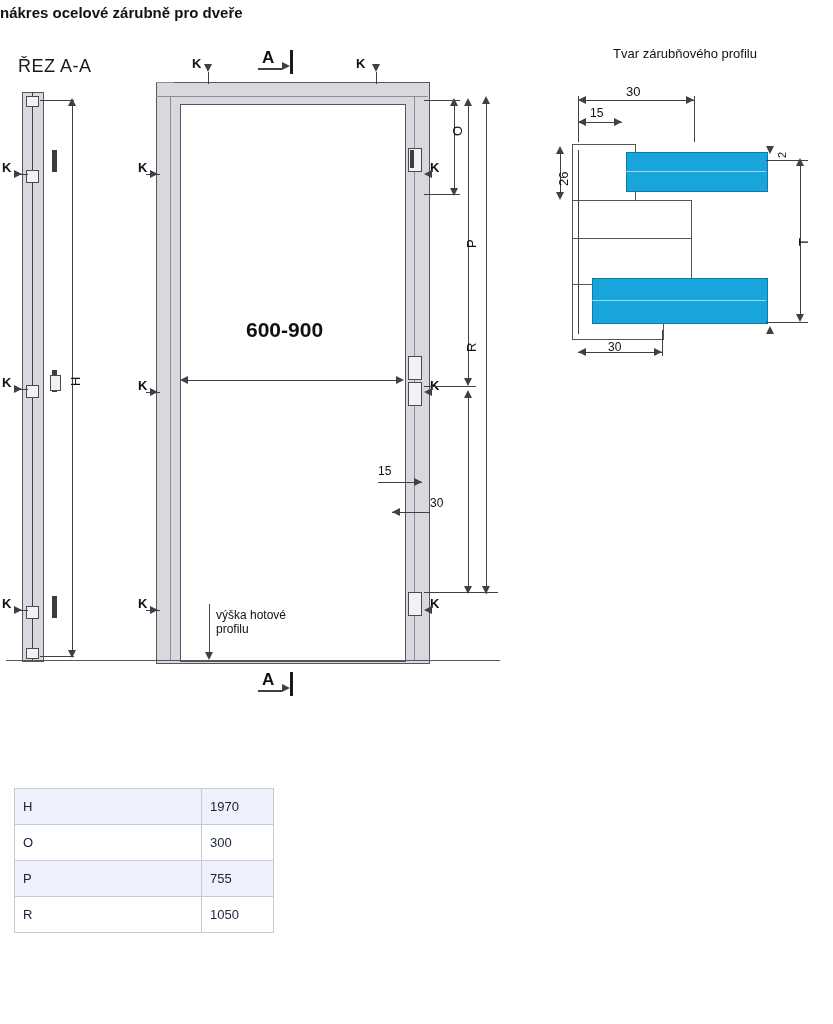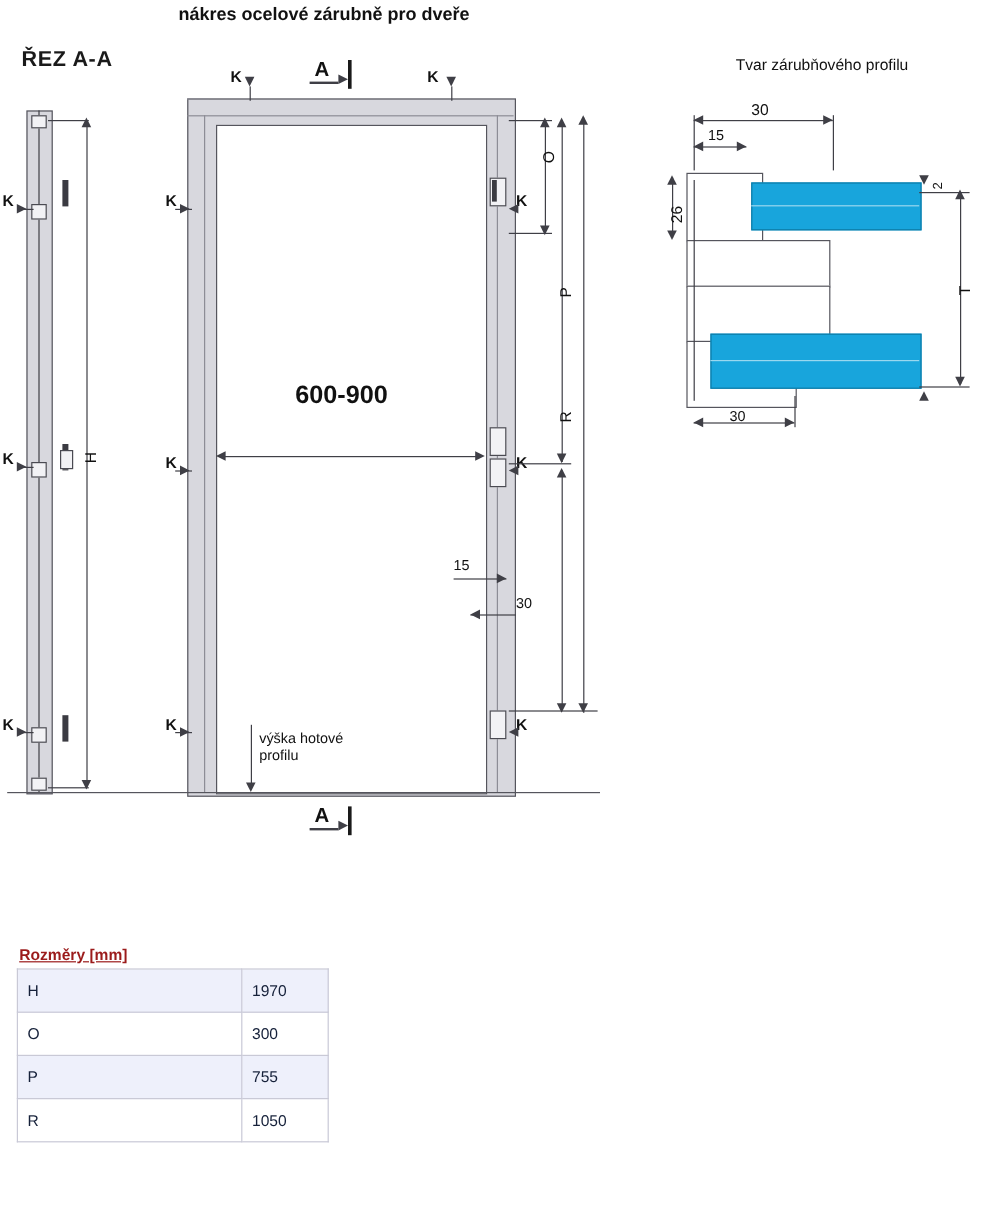--- a/index.html
+++ b/index.html
@@ -13,36 +13,36 @@
     position: relative;
     font-family: "Liberation Sans", sans-serif;
     color: #1a1a1a;
     overflow: hidden;
   }
   .abs { position: absolute; }
 
   
   #main-title {
     top: 4px; left: 0; width: 540px;
-    text-align: center;
+    text-align: left;
     font-size: 15px;
     font-weight: bold;
     color: #111;
     line-height: 18px;
   }
   #profile-title {
     top: 46px; left: 560px; width: 250px;
     text-align: center;
     font-size: 13px;
     color: #111;
   }
   #section-label {
-    top: 39px; left: 18px;
+    top: 56px; left: 18px;
     font-size: 18px;
-    font-weight: bold;
+    font-weight: normal;
     letter-spacing: .5px;
   }
 
   
   .ln { position: absolute; background: #3f3f46; }
   .ln.h { height: 1px; }
   .ln.v { width: 1px; }
   .gray { background: #8d8d96; }
 
   .frame-fill { position: absolute; background: #d8d8de; border: 1px solid #55555d; }
@@ -290,21 +290,20 @@
   <div class="ln h abs" style="left:766px; top:160px; width:42px;"></div>
   <div class="ln h abs" style="left:766px; top:322px; width:42px;"></div>
   <div class="vert" style="left:796px; top:246px;">T</div>
 
   <div class="vert" style="left:776px; top:158px; font-size:11px;">2</div>
   <div class="ar down abs" style="left:766px; top:146px;"></div>
   <div class="ar up abs" style="left:766px; top:326px;"></div>
 </div>
 
 <table id="dims-table">
-  <caption>Rozměry  [mm]</caption>
   <tbody>
     <tr class="alt">
       <td class="key">H</td>
       <td>1970</td>
     </tr>
     <tr>
       <td class="key">O</td>
       <td>300</td>
     </tr>
     <tr class="alt">

